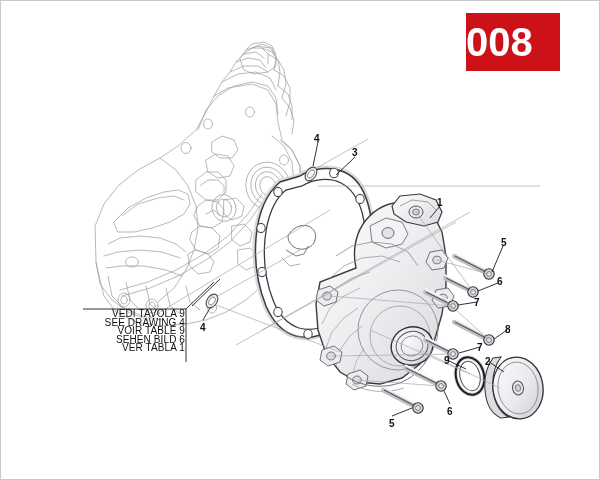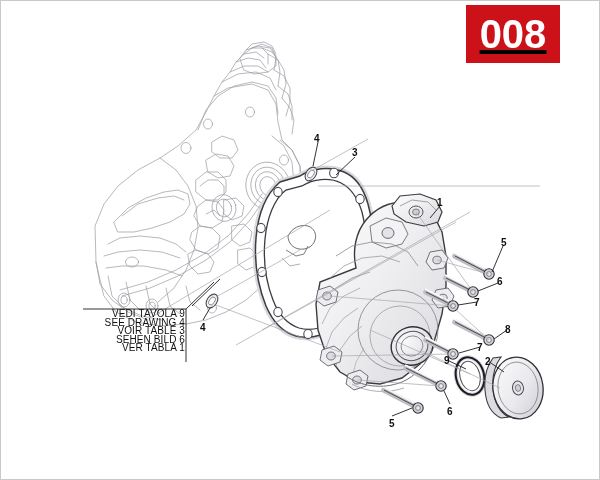--- a/index.html
+++ b/index.html
@@ -14,23 +14,23 @@
     position:absolute;left:0;top:0;width:600px;height:480px;
     box-sizing:border-box;
     border:1px solid #c9c9c9;
     background:#ffffff;
   }
   #drawing{
     position:absolute;left:0;top:0;width:600px;height:480px;
   }
   .badge{
     position:absolute;
-    left:466px;top:5px;width:94px;height:58px;
+    left:466px;top:13px;width:94px;height:58px;
     background:#cc1118;
-    display:flex;align-items:center;justify-content:center;text-decoration:underline;
+    display:flex;align-items:center;justify-content:flex-start;
   }
   .badge-text{
     color:#ffffff;
     font-size:40px;
     font-weight:bold;
     letter-spacing:0px;
     line-height:1;
     font-family:"Liberation Sans", sans-serif;
   }
   .note-block{
@@ -372,21 +372,21 @@
   </g>
 </svg>
 
 <div class="badge">
   <span class="badge-text">008</span>
 </div>
 
 <div class="note-block">
   <div class="note-line">VEDI TAVOLA 9</div>
   <div class="note-line">SEE DRAWING 4</div>
-  <div class="note-line">VOIR TABLE 3</div>
+  <div class="note-line">VOIR TABLE 9</div>
   <div class="note-line">SEHEN BILD 6</div>
   <div class="note-line">VER TABLA 1</div>
 </div>
 
 <div id="callout-layer">
     <div class="callout" style="left: 314px; top: 134px;">4</div>
     <div class="callout" style="left: 352px; top: 148px;">3</div>
     <div class="callout" style="left: 437px; top: 198px;">1</div>
     <div class="callout" style="left: 501px; top: 238px;">5</div>
     <div class="callout" style="left: 497px; top: 277px;">6</div>

